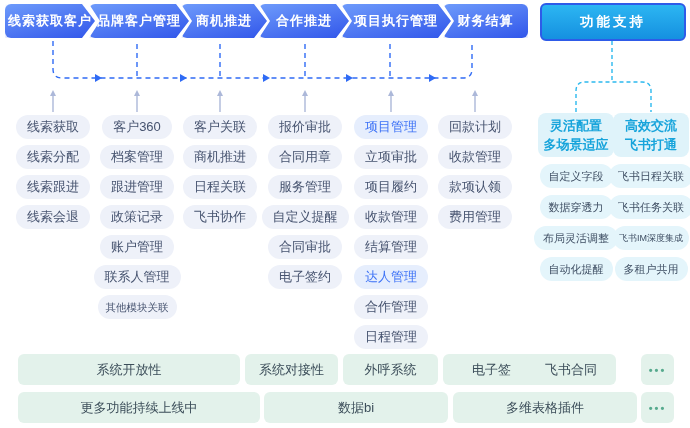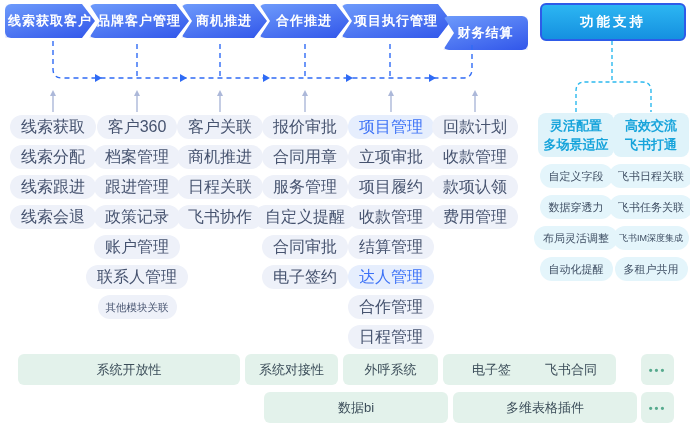--- a/index.html
+++ b/index.html
@@ -7,39 +7,39 @@
        font-family:"Liberation Sans","DejaVu Sans",sans-serif;}
   .canvas{position:absolute;inset:0;width:690px;height:428px;background:#fff;}
 
   
   .stage{position:absolute;top:4px;height:34px;display:flex;align-items:center;justify-content:center;
          color:#fff;font-size:13px;font-weight:bold;letter-spacing:1px;border-radius:6px;
          background:linear-gradient(165deg,#6E9BFB 0%,#3156EA 100%);
          box-shadow:0 2px 4px rgba(49,86,234,.25);}
   .stage.first{clip-path:polygon(0 0,calc(100% - 13px) 0,100% 50%,calc(100% - 13px) 100%,0 100%);}
   .stage.notch{clip-path:polygon(0 0,calc(100% - 13px) 0,100% 50%,calc(100% - 13px) 100%,0 100%,11px 50%);}
-  .stage.last{clip-path:polygon(0 0,100% 0,100% 100%,0 100%,11px 50%);margin-top:12px;}
+  .stage.last{clip-path:polygon(0 0,100% 0,100% 100%,0 100%,11px 50%);}
 
   .support-btn{position:absolute;left:540px;top:3px;width:142px;height:34px;
          display:flex;align-items:center;justify-content:center;border:2px solid #2E5BE8;border-radius:6px;
          background:linear-gradient(180deg,#2CB6F2 0%,#1590E0 100%);
          color:#fff;font-size:13.5px;font-weight:bold;letter-spacing:3px;}
 
   
   svg.wires{position:absolute;inset:0;pointer-events:none;}
   .flow-line{fill:none;stroke:#2F6BF5;stroke-width:1.4;stroke-dasharray:5 4;}
   .flow-arrow{fill:#2F6BF5;stroke:none;}
   .tick-line{fill:none;stroke:#ACB8D9;stroke-width:1.4;}
   .tick-arrow{fill:#ACB8D9;stroke:none;}
   .cyan-line{fill:none;stroke:#2CB9EE;stroke-width:1.4;stroke-dasharray:4 3;}
 
   
   .col{position:absolute;top:115px;width:120px;display:flex;flex-direction:column;align-items:center;gap:6px;}
   .pill{height:24px;line-height:24px;padding:0 11px;border-radius:13px;background:#EEF1F9;
-        color:#46536F;font-size:16px;white-space:nowrap;}
+        color:#46536F;font-size:13px;white-space:nowrap;}
   .pill.hl{background:#E6EEFD;color:#3D72F6;}
   .pill.small{font-size:10.5px;padding:0 8px;}
 
   
   .sup-col{position:absolute;top:113px;width:120px;display:flex;flex-direction:column;align-items:center;gap:7px;}
   .sup-header{min-width:66px;padding:3px 5px;border-radius:8px;background:#DFF3FA;color:#17A4DB;
         font-size:13px;font-weight:bold;text-align:center;line-height:19px;white-space:nowrap;}
   .sup-pill{height:24px;line-height:24px;padding:0 9px;border-radius:13px;background:#E4F5FB;
         color:#3E4E63;font-size:11px;white-space:nowrap;}
   .sup-pill.tiny{font-size:9px;padding:0 6px;}
@@ -170,19 +170,20 @@
 
   <div class="bbox" style="left:18px;top:354px;width:222px;">系统开放性</div>
   <div class="bbox" style="left:245px;top:354px;width:93px;">系统对接性</div>
   <div class="bbox" style="left:343px;top:354px;width:95px;">外呼系统</div>
   <div class="bbox" style="left:443px;top:354px;width:97px;">电子签</div>
   <div class="bbox" style="left:526px;top:354px;width:90px;">飞书合同</div>
   <div class="bbox" style="left:641px;top:354px;width:33px;">
       <span class="dots">•••</span>
     </div>
 
+  <div class="bbox" style="left:18px;top:392px;width:242px;">更多功能持续上线中</div>
   <div class="bbox" style="left:264px;top:392px;width:184px;">数据bi</div>
   <div class="bbox" style="left:453px;top:392px;width:184px;">多维表格插件</div>
   <div class="bbox" style="left:641px;top:392px;width:33px;">
       <span class="dots">•••</span>
     </div>
 
 </div>
 
 </body></html>

